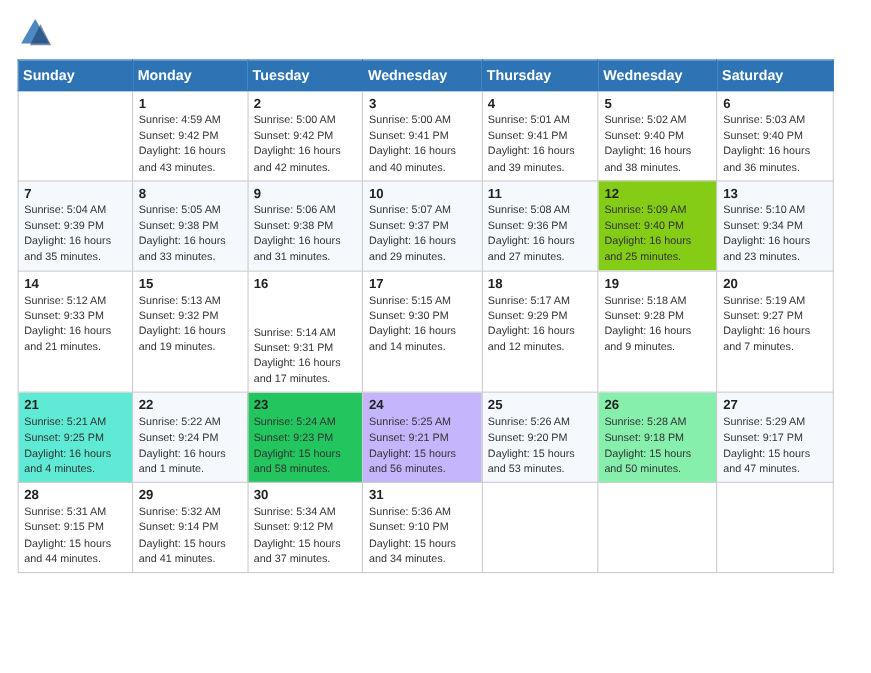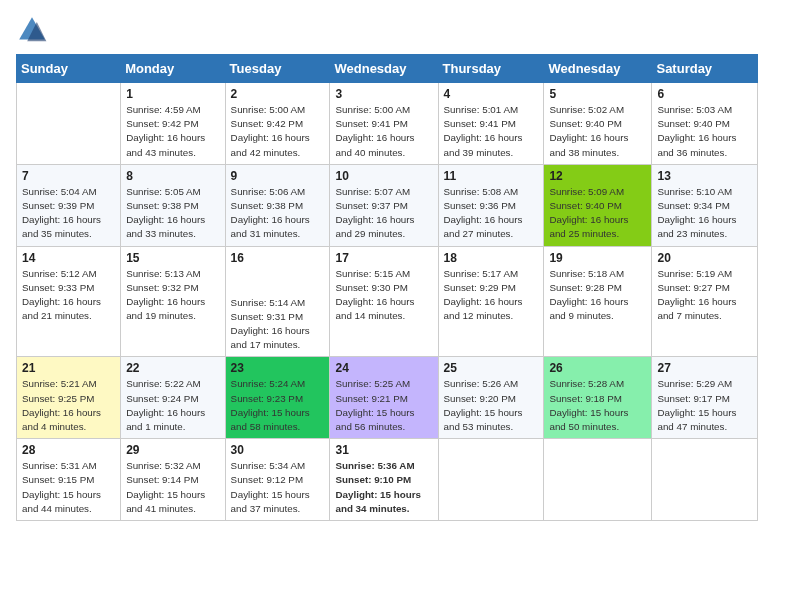--- a/index.html
+++ b/index.html
@@ -253,21 +253,21 @@
 Daylight: 16 hours and 9 minutes.</div>
           </td>
           <td>
             <div class="day-number">20</div>
             <div class="day-info" style="white-space: pre-line;">Sunrise: 5:19 AM
 Sunset: 9:27 PM
 Daylight: 16 hours and 7 minutes.</div>
           </td>
         </tr>
         <tr>
-          <td style="background: #fef9c3;">
+          <td style="background: #5eead4;">
             <div class="day-number">21</div>
             <div class="day-info" style="white-space: pre-line;">Sunrise: 5:21 AM
 Sunset: 9:25 PM
 Daylight: 16 hours and 4 minutes.</div>
           </td>
           <td style="background: rgb(245, 248, 252);">
             <div class="day-number">22</div>
             <div class="day-info" style="white-space: pre-line;">Sunrise: 5:22 AM
 Sunset: 9:24 PM
 Daylight: 16 hours and 1 minute.</div>
@@ -317,21 +317,21 @@
 Daylight: 15 hours and 41 minutes.</div>
           </td>
           <td>
             <div class="day-number">30</div>
             <div class="day-info" style="white-space: pre-line;">Sunrise: 5:34 AM
 Sunset: 9:12 PM
 Daylight: 15 hours and 37 minutes.</div>
           </td>
           <td>
             <div class="day-number">31</div>
-            <div class="day-info" style="white-space: pre-line; font-weight: bold;">Sunrise: 5:36 AM
+            <div class="day-info" style="white-space: pre-line;">Sunrise: 5:36 AM
 Sunset: 9:10 PM
 Daylight: 15 hours and 34 minutes.</div>
           </td>
           <td class="empty-cell"></td>
           <td class="empty-cell"></td>
           <td class="empty-cell"></td>
         </tr>
       </tbody>
   </table>
 </div>

